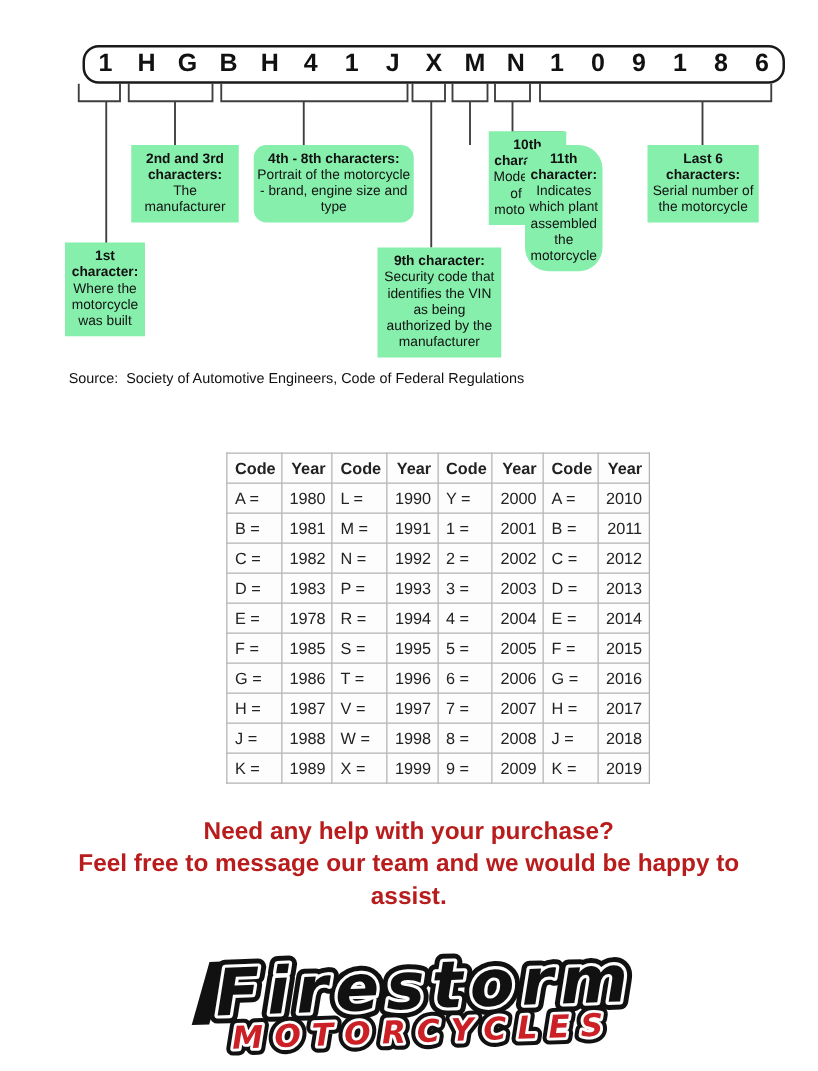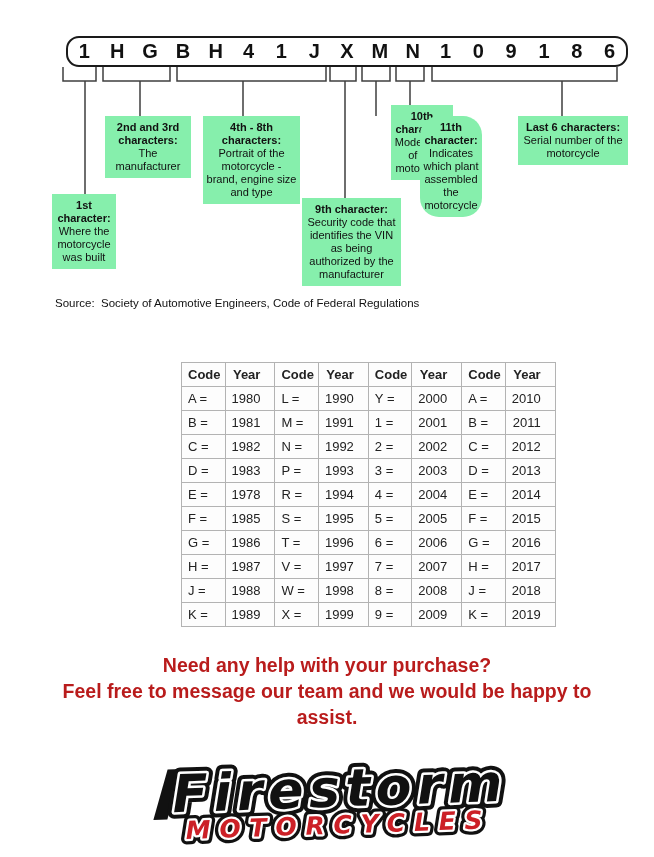--- a/index.html
+++ b/index.html
@@ -20,42 +20,42 @@
     flex:1;text-align:center;font-weight:bold;font-size:20px;line-height:27px;color:#111;
   }
   .callout{
     position:absolute;background:#86efac;text-align:center;
     font-size:11px;line-height:13px;color:#111;
     padding:5px 2px;box-sizing:border-box;
   }
   .callout .t{font-weight:bold;}
   .c-first{left:52px;top:194px;width:64px;}
   .c-23{left:105px;top:116px;width:86px;}
-  .c-48{left:203px;top:116px;width:97px;}
+  .c-48{left:203px;top:116px;width:128px;border-radius:10px;}
   .c-9{left:302px;top:198px;width:99px;}
   .c-10{left:352px;top:105px;width:62px;margin-left:39px;}
   .c-11{left:420px;top:116px;width:62px;border-radius:19px;}
-  .c-last6{left:518px;top:116px;width:110px;}
+  .c-last6{left:518px;top:116px;width:89px;}
   .source{
     position:absolute;left:55px;top:297px;font-size:11.5px;color:#111;
     white-space:pre-wrap;
   }
   
   .year-table{
     position:absolute;left:181px;top:362px;border-collapse:collapse;
     font-size:13px;color:#222;
   }
   .year-table th,.year-table td{
     border:1px solid #b3b3b3;padding:3px 4px 3px 6px;background:#fdfdfd;
     white-space:nowrap;height:17px;
   }
   .year-table th{font-weight:bold;text-align:center;}
   .year-table td{font-weight:normal;text-align:left;}
   .year-table .col-code{width:29px;}
-  .year-table .col-year{width:26px;text-align:right;padding-right:14px;}
+  .year-table .col-year{width:26px;text-align:right;padding-right:5px;}
   
   .help{
     position:absolute;left:0;right:0;top:652px;margin:0 auto;width:540px;
     text-align:center;font-weight:bold;font-size:19.5px;line-height:26px;color:#b91c1c;
   }
   
   .logo{position:absolute;left:117px;top:752px;}
 </style>
 </head>
 <body>

